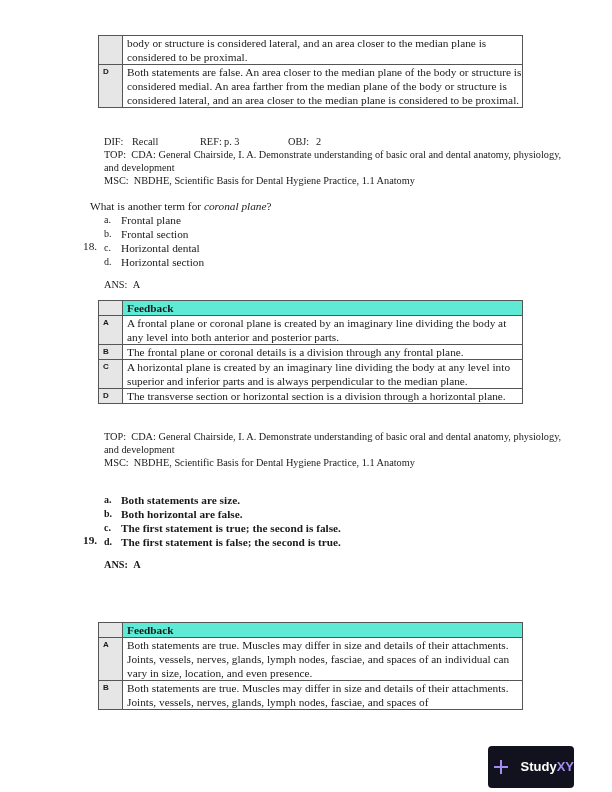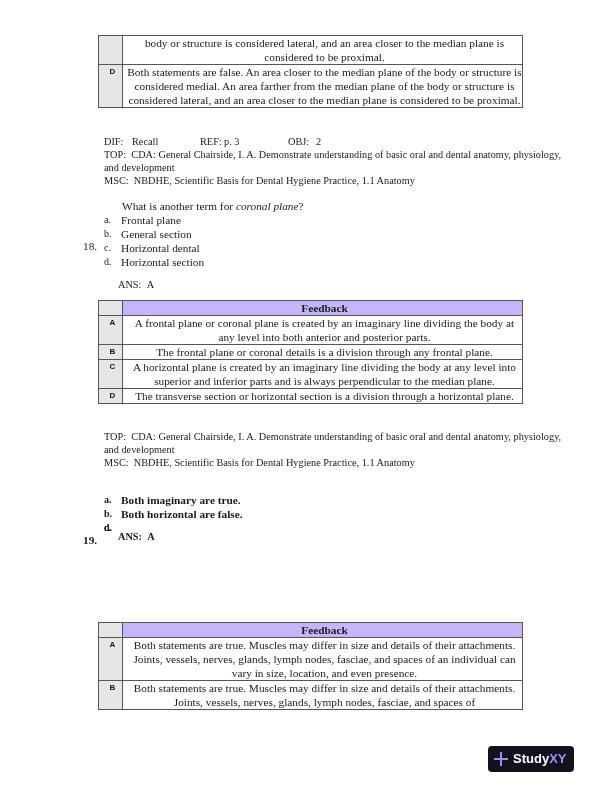--- a/index.html
+++ b/index.html
@@ -8,41 +8,40 @@
     font-family: "Liberation Serif", "DejaVu Serif", serif;
     font-size: 11.3px; color: #1a1a1a; line-height: 14px;
   }
   .fb-table {
     position: absolute; left: 98px; width: 425px;
     border-collapse: collapse; table-layout: fixed;
   }
   .fb-table td {
     border: 1px solid #555; vertical-align: top; padding: 0 0 0 4px;
     line-height: 14px;
-    text-align: center;
   }
   .fb-table td.key {
     width: 19px; background: #e6e6e6;
     font-family: "Liberation Sans", "DejaVu Sans", sans-serif;
     font-size: 8px; font-weight: bold; padding-top: 2px; line-height: 10px;
   }
-  .fb-table tr.head td { background: #c4b5fd; font-weight: bold; }
+  .fb-table tr.head td { background: #5eead4; font-weight: bold; }
   .fb-table tr.head td.key { background: #e6e6e6; }
   .meta { position: absolute; left: 104px; width: 460px; font-size: 10.3px; line-height: 13px; }
   .meta .row1 span { display: inline-block; }
   .q { position: absolute; left: 83px; width: 460px; font-size: 11.3px; }
   .q .num { position: absolute; left: 0; top: 0; margin-top: 40px; }
-  .q .stem { margin-left: 39px; }
+  .q .stem { margin-left: 7px; }
   .q .opts { margin-left: 21px; margin-top: 0; }
   .q .opt { position: relative; padding-left: 17px; }
   .q .opt .letter { position: absolute; left: 0; top: 0; font-size: 10px; }
-  .q .ans { margin-left: 35px; margin-top: 9px; font-size: 10.3px; }
+  .q .ans { margin-left: 21px; margin-top: 9px; font-size: 10.3px; }
   .badge {
-    position: absolute; left: 488px; top: 746px; width: 86px; height: 26px;
-    background: #12121f; border-radius: 4px; display: flex; align-items: center;
+    position: absolute; left: 488px; top: 746px; width: 86px; height: 42px;
+    background: #12121f; border-radius: 4px; display: flex; align-items: center; justify-content: space-between;
   }
   .badge .plus { position: relative; width: 14px; height: 14px; margin-left: 6px; }
   .badge .plus:before, .badge .plus:after { content: ""; position: absolute; background: #a48cf0; }
   .badge .plus:before { left: 6px; top: 0; width: 2px; height: 14px; }
   .badge .plus:after { left: 0; top: 6px; width: 14px; height: 2px; }
   .badge .brand {
     margin-left: 5px; font-family: "Liberation Sans", "DejaVu Sans", sans-serif;
     font-weight: bold; font-size: 13px; color: #ffffff;
   }
   .badge .brand .xy { color: #a48cf0; }
@@ -69,21 +68,21 @@
   </div>
   <div><span>TOP:</span>&nbsp;&nbsp;<span>CDA: General Chairside, I. A. Demonstrate understanding of basic oral and dental anatomy, physiology, and development</span></div>
   <div><span>MSC:</span>&nbsp;&nbsp;<span>NBDHE, Scientific Basis for Dental Hygiene Practice, 1.1 Anatomy</span></div>
 </div>
 
 <div class="q" style="top:199px;">
   <span class="num">18.</span>
   <div class="stem"><span>What is another term for </span><em>coronal plane</em><span>?</span></div>
   <div class="opts">
     <div class="opt"><span class="letter">a.</span><span>Frontal plane</span></div>
-    <div class="opt"><span class="letter">b.</span><span>General section</span></div>
+    <div class="opt"><span class="letter">b.</span><span>Frontal section</span></div>
     <div class="opt"><span class="letter">c.</span><span>Horizontal dental</span></div>
     <div class="opt"><span class="letter">d.</span><span>Horizontal section</span></div>
   </div>
   <div class="ans"><span>ANS:</span>&nbsp;&nbsp;<span>A</span></div>
 </div>
 
 <table class="fb-table" style="top:300px;">
   <tbody>
       <tr class="head">
     <td class="key"></td>
@@ -109,24 +108,24 @@
   </table>
 
 <div class="meta" style="top:430px;">
   <div><span>TOP:</span>&nbsp;&nbsp;<span>CDA: General Chairside, I. A. Demonstrate understanding of basic oral and dental anatomy, physiology, and development</span></div>
   <div><span>MSC:</span>&nbsp;&nbsp;<span>NBDHE, Scientific Basis for Dental Hygiene Practice, 1.1 Anatomy</span></div>
 </div>
 
 <div class="q" style="top:493px;font-weight:bold;">
   <span class="num">19.</span>
   <div class="opts">
-    <div class="opt"><span class="letter">a.</span><span>Both imaginary are true.</span></div>
+    <div class="opt"><span class="letter">a.</span><span>Both statements are size.</span></div>
     <div class="opt"><span class="letter">b.</span><span>Both horizontal are false.</span></div>
-    <div class="opt"><span class="letter">c.</span></div>
-    <div class="opt"><span class="letter">d.</span></div>
+    <div class="opt"><span class="letter">c.</span><span>The first statement is true; the second is false.</span></div>
+    <div class="opt"><span class="letter">d.</span><span>The first statement is false; the second is true.</span></div>
   </div>
   <div class="ans"><span>ANS:</span>&nbsp;&nbsp;<span>A</span></div>
 </div>
 
 <table class="fb-table" style="top:622px;">
   <tbody>
       <tr class="head">
     <td class="key"></td>
     <td>Feedback</td>
   </tr>

